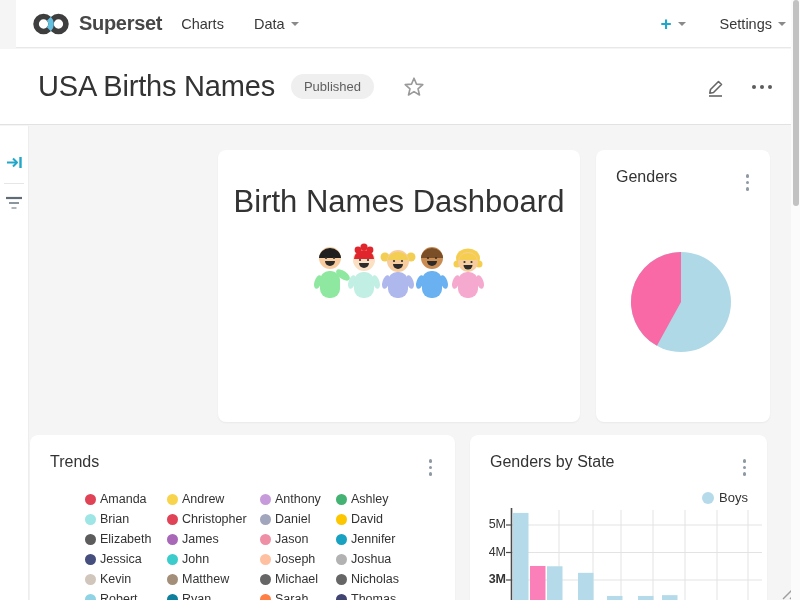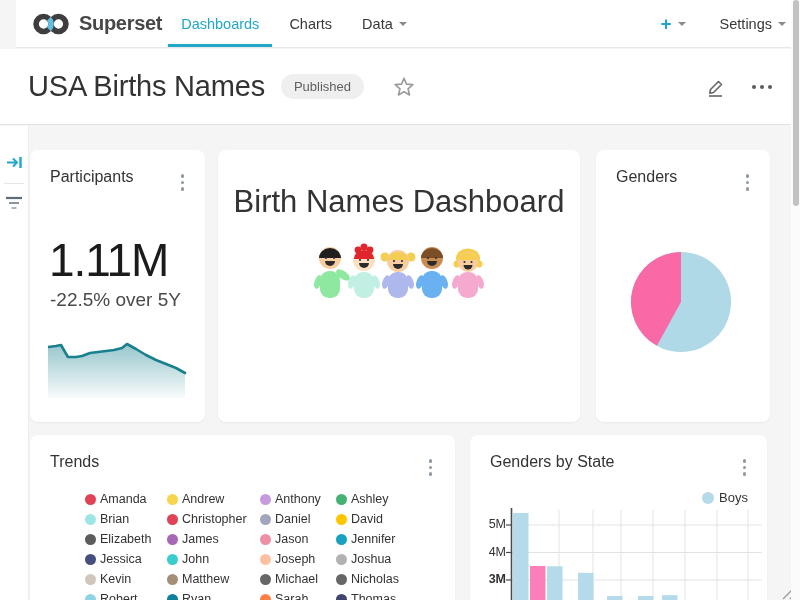--- a/index.html
+++ b/index.html
@@ -30,21 +30,21 @@
   }
   .nav-right { margin-left:auto; display:flex; align-items:center; gap:34px; padding-right:30px; }
   .plus-btn { display:flex; align-items:center; cursor:pointer; }
   .plus-glyph { color:#20A7C9; font-size:19px; font-weight:700; line-height:1; }
   .settings-btn { display:flex; align-items:center; font-size:14.5px; color:#383838; cursor:pointer; }
   
   .titlebar {
     position:absolute; top:49px; left:0; width:800px; height:76px; background:#fff;
     border-bottom:1px solid #E2E2E2; display:flex; align-items:center; padding:0 24px 0 28px; z-index:20;
   }
-  .page-title { font-size:29px; font-weight:500; color:#333; letter-spacing:-0.2px; }
+  .page-title { font-size:29px; font-weight:500; color:#333; letter-spacing:-0.2px;margin-left:10px; }
   .badge {
     margin-left:16px; background:#EFEFEF; color:#5F5F5F; font-size:13px;
     padding:5px 13px; border-radius:13px; cursor:pointer;
   }
   .fav-star { margin-left:28px; cursor:pointer; display:flex; }
   .titlebar-right { margin-left:auto; display:flex; align-items:center; gap:22px; }
   .hdots { display:flex; gap:4px; cursor:pointer; padding:4px; }
   .hdots i { width:4px; height:4px; border-radius:50%; background:#5C5C5C; }
   
   .filterstrip {
@@ -102,23 +102,20 @@
   <header class="navbar">
     <div class="brand">
       <svg width="42" height="28" viewBox="0 0 44 30">
         <circle cx="14" cy="15" r="8" fill="none" stroke="#3E3E3E" stroke-width="6"></circle>
         <circle cx="30" cy="15" r="8" fill="none" stroke="#3E3E3E" stroke-width="6"></circle>
         <path d="M19.7,9.3 A8,8 0 0 1 19.7,20.7" fill="none" stroke="#63BFDD" stroke-width="6"></path>
       </svg>
       <span class="brand-name">Superset</span>
     </div>
     <nav class="nav-items">
-      <div class="nav-item active">
-        <span>Dashboards</span>
-      </div>
       <div class="nav-item">
         <span>Charts</span>
       </div>
       <div class="nav-item">
         <span>Data</span>
         <i class="caret"></i>
       </div>
     </nav>
     <div class="nav-right">
       <div class="plus-btn">
@@ -160,40 +157,20 @@
       <line x1="14.5" y1="3" x2="14.5" y2="14" stroke="#20A7C9" stroke-width="2.4"></line>
     </svg>
     <div class="strip-divider"></div>
     <svg width="18" height="15" viewBox="0 0 18 15">
       <line x1="1" y1="2" x2="17" y2="2" stroke="#5F6B75" stroke-width="2.2"></line>
       <line x1="4" y1="7" x2="14" y2="7" stroke="#8B959D" stroke-width="2"></line>
       <line x1="6.5" y1="12" x2="11.5" y2="12" stroke="#AEB6BC" stroke-width="2"></line>
     </svg>
   </div>
 
-  <section class="card" id="card-participants">
-    <div class="card-title">Participants</div>
-    <div class="kebab">
-        <i></i>
-        <i></i>
-        <i></i>
-      </div>
-    <div class="big-number">1.11M</div>
-    <div class="subheader">-22.5% over 5Y</div>
-    <svg id="spark-svg" width="140" height="58" viewBox="0 0 140 58">
-      <defs>
-        <linearGradient id="sparkfill" x1="0" y1="0" x2="0" y2="1">
-          <stop offset="0" stop-color="#19808E" stop-opacity="0.45"></stop>
-          <stop offset="1" stop-color="#19808E" stop-opacity="0.03"></stop>
-        </linearGradient>
-      </defs>
-    <polygon points="0,7 8,6 13,5 17,12 20,17 28,17 34,16 42,13 50,12 58,11 66,10 74,8 79,4 88,9 98,15 108,20 118,24 128,28 137,33 137,58 0,58" fill="url(#sparkfill)"></polygon>
-        <polyline points="0,7 8,6 13,5 17,12 20,17 28,17 34,16 42,13 50,12 58,11 66,10 74,8 79,4 88,9 98,15 108,20 118,24 128,28 137,33" fill="none" stroke="#19808E" stroke-width="2.6" stroke-linecap="round" stroke-linejoin="round"></polyline>
-      </svg>
-  </section>
 
   <section class="card" id="card-markdown">
     <div class="md-heading">Birth Names Dashboard</div>
     <svg id="kids-svg" width="170" height="64" viewBox="0 0 170 64">
 
       <g transform="translate(0,2)">
         <ellipse cx="29" cy="33" rx="4" ry="8" transform="rotate(-55 29 33)" fill="#8FE8A0"></ellipse>
         <ellipse cx="4" cy="40" rx="3.5" ry="7" transform="rotate(18 4 40)" fill="#8FE8A0"></ellipse>
         <rect x="6" y="29" width="20" height="27" rx="9" fill="#8FE8A0"></rect>
         <circle cx="16" cy="16" r="11" fill="#F7CD9F"></circle>

